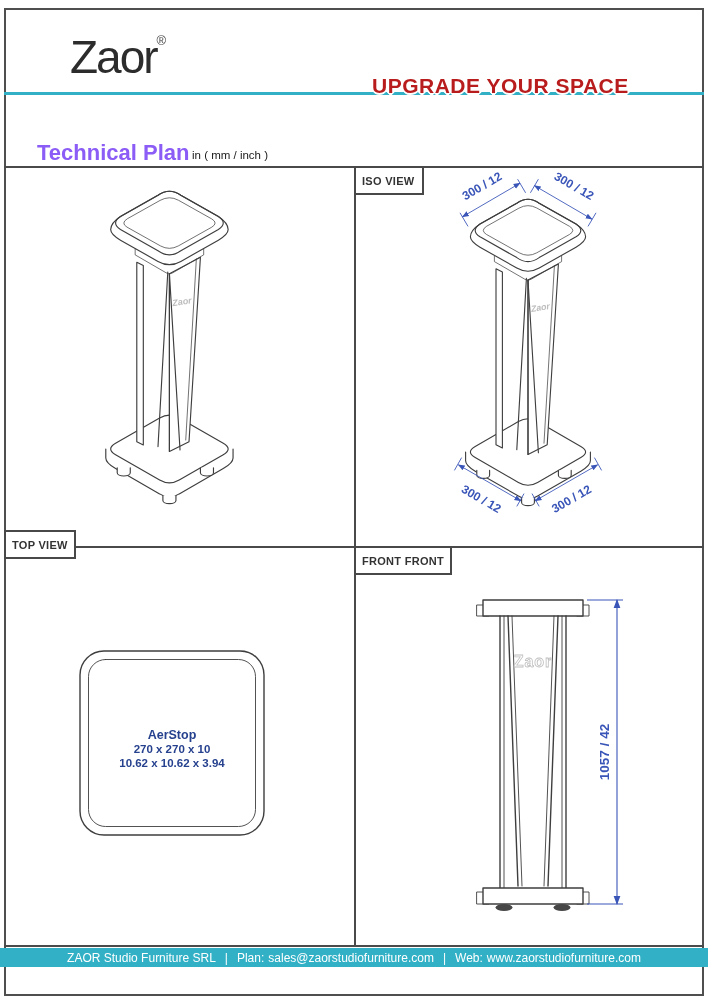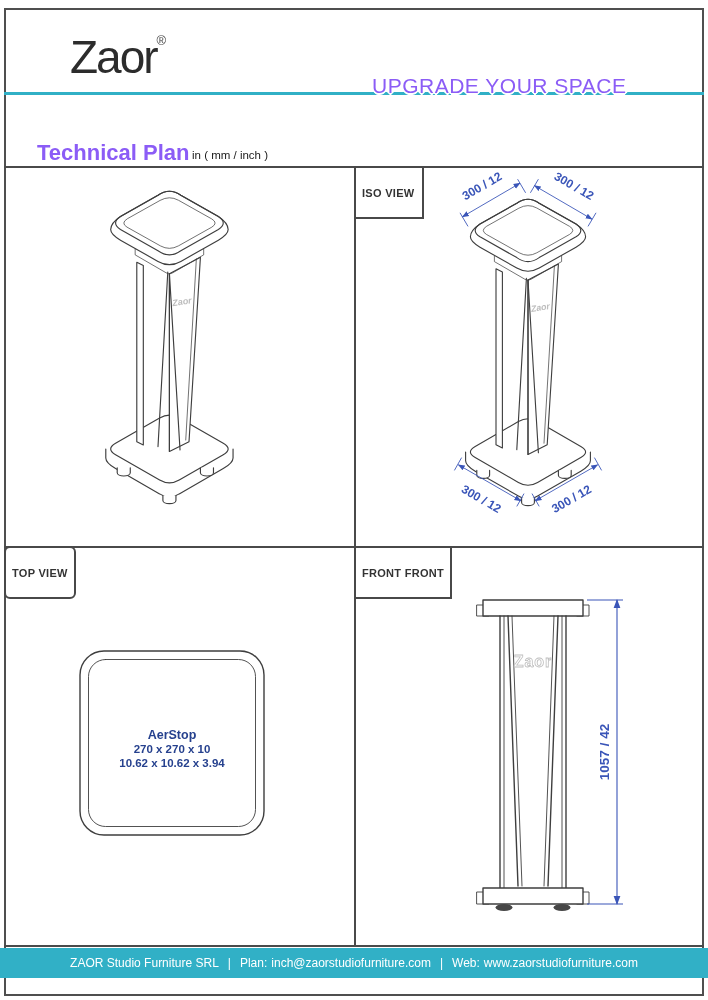--- a/index.html
+++ b/index.html
@@ -11,57 +11,57 @@
     position:absolute; left:4px; top:8px; width:696px; height:984px;
     border:2px solid #4f4f4f;
   }
   .teal-line { position:absolute; left:4px; top:92px; width:700px; height:3px; background:#31b0c6; z-index:1; }
   .logo {
     position:absolute; left:70px; top:30px; font-size:46px; font-weight:normal;
     letter-spacing:-2px; color:#2c2c2c; z-index:2;
   }
   .logo sup { font-size:13px; letter-spacing:0; vertical-align:28px; color:#444; }
   .tagline {
-    position:absolute; left:372px; top:74px; font-size:21px; font-weight:normal;
-    letter-spacing:0.5px; color:#8b5cf6; z-index:2;
+    position:absolute; left:372px; top:74px; font-size:21px; font-weight:bold;
+    letter-spacing:0.5px; color:#b91c1c; z-index:2;
     text-shadow:-2px 0 0 #fff, 2px 0 0 #fff, 0 -2px 0 #fff, 0 2px 0 #fff,
                 -1px -1px 0 #fff, 1px 1px 0 #fff, -1px 1px 0 #fff, 1px -1px 0 #fff;
   }
   .title { position:absolute; left:37px; top:140px; font-size:22px; font-weight:bold; color:#8b5cf6; z-index:2; }
   .units { position:absolute; left:192px; top:149px; font-size:11.5px; color:#1a1a1a; z-index:2; }
   .gridline { position:absolute; background:#4a4a4a; z-index:2; }
   .g-top    { left:4px; top:166px; width:700px; height:2px; }
   .g-mid    { left:4px; top:546px; width:700px; height:2px; }
   .g-bottom { left:4px; top:945px; width:700px; height:2px; }
   .g-vert   { left:354px; top:166px; width:2px; height:781px; }
   .view-label {
     position:absolute; background:#fff; border:2px solid #484848; z-index:3;
     font-size:11px; font-weight:bold; color:#333; letter-spacing:0.3px;
-    display:flex; align-items:center; padding:16px 6px; height:17px;
+    display:flex; align-items:center; padding:4px 6px; height:17px;
   }
   .lb-iso   { left:354px; top:166px; min-width:54px; }
-  .lb-topv  { left:4px;   top:546px; min-width:54px;border-radius:6px; }
+  .lb-topv  { left:4px;   top:530px; min-width:54px; }
   .lb-front { left:354px; top:546px; min-width:62px; }
   .drawing { position:absolute; z-index:1; }
   .d-isoplain { left:96px;  top:182px; }
   .d-iso      { left:420px; top:168px; }
   .d-topview  { left:77px;  top:648px; }
   .d-front    { left:447px; top:590px; }
   svg .ln   { stroke:#3e3e3e; fill:none; stroke-width:1.4; stroke-linejoin:round; stroke-linecap:round; }
   svg .thin { stroke-width:0.9; }
   svg .fw   { fill:#fff; }
   svg .fd   { fill:#474747; stroke:none; }
   svg .dim  { stroke:#3a55b8; fill:none; stroke-width:1.1; }
   svg .dimtxt { fill:#3a55b8; font-family:"Liberation Sans", sans-serif; font-weight:bold; }
   svg .wm   { fill:#bdbdbd; font-family:"Liberation Sans", sans-serif; font-style:italic; font-weight:bold; }
   svg .wm-outline { fill:#fff; stroke:#bfbfbf; stroke-width:0.8; font-family:"Liberation Sans", sans-serif;
                     font-weight:bold; letter-spacing:1px; }
   svg .note { fill:#26418e; font-family:"Liberation Sans", sans-serif; font-weight:bold; }
   .footer-band {
-    position:absolute; left:0; top:948px; width:708px; height:30px; background:#31b0c6; z-index:5;
+    position:absolute; left:0; top:948px; width:708px; height:19px; background:#31b0c6; z-index:5;
     display:flex; align-items:center; justify-content:center; color:#fff; font-size:12px;
   }
   .footer-band .sep { margin:0 9px; }
   .footer-band .lbl { margin-right:4px; }
 </style>
 </head>
 <body>
 
 <div class="page">
   <div class="frame"></div>
@@ -199,18 +199,18 @@
       <path class="dim" d="M 140 314 H 176"></path>
       <path class="dim" d="M 170 10 V 314" marker-start="url(#arrFront)" marker-end="url(#arrFront)"></path>
       <text class="dimtxt" transform="translate(162 162) rotate(-90)" font-size="13.5" text-anchor="middle">1057 / 42</text>
     </g>
   </svg>
 
   <div class="footer-band">
     <span>ZAOR Studio Furniture SRL</span>
     <span class="sep">|</span>
     <span class="lbl">Plan:</span>
-    <span>inch@zaorstudiofurniture.com</span>
+    <span>sales@zaorstudiofurniture.com</span>
     <span class="sep">|</span>
     <span class="lbl">Web:</span>
     <span>www.zaorstudiofurniture.com</span>
   </div>
 </div>
 
 </body></html>

